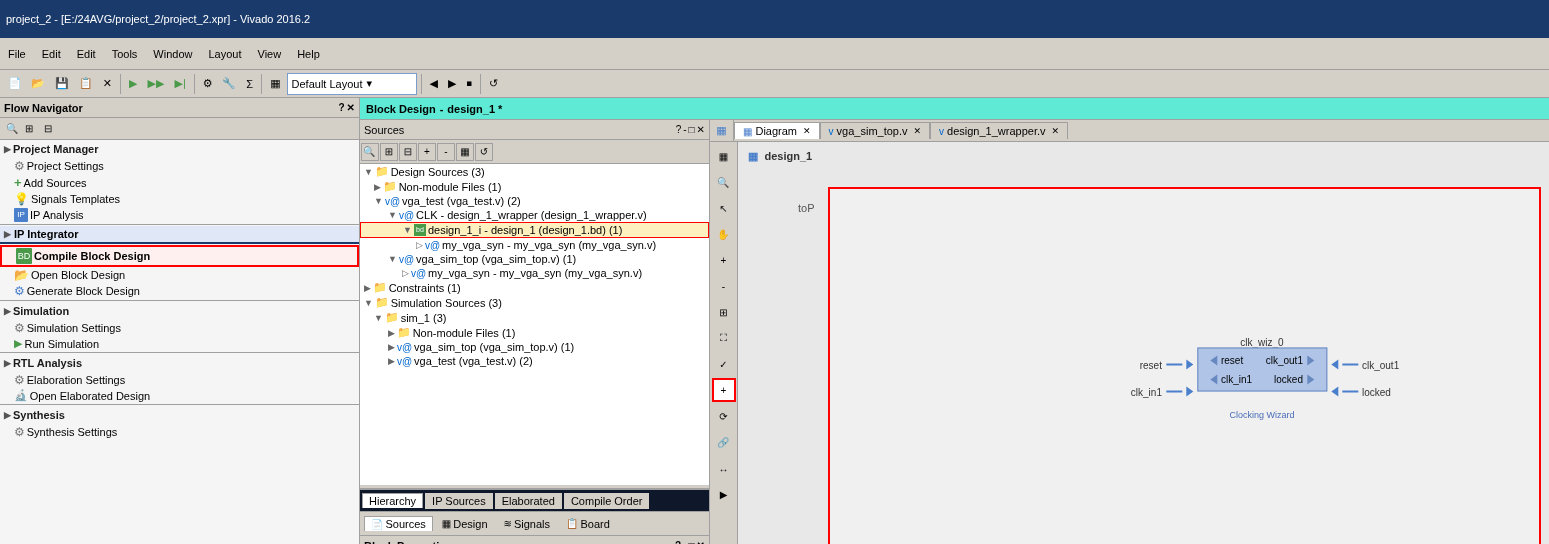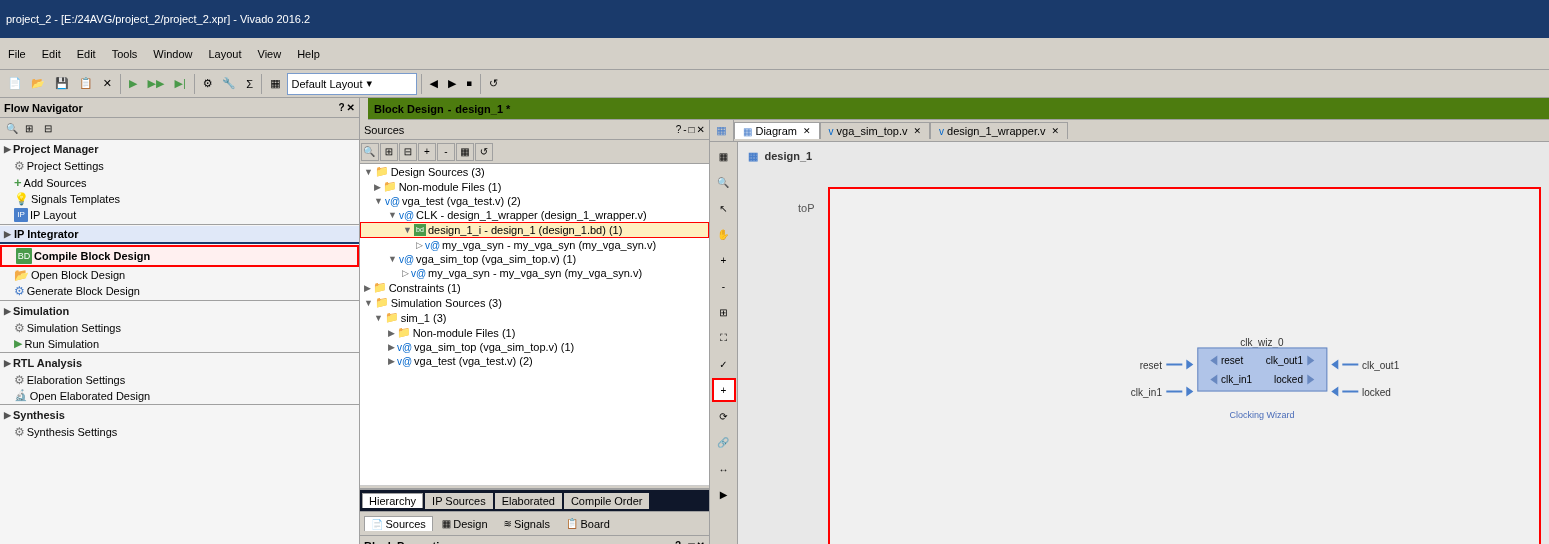--- a/index.html
+++ b/index.html
@@ -36,21 +36,21 @@
     .triangle { font-size: 9px; color: #555; }
     .icon-gear { color: #777; font-size: 12px; }
     .icon-add { color: #4a9a4a; font-size: 13px; font-weight: bold; }
     .icon-lamp { color: #e8a020; font-size: 12px; }
     
     
     .right-area { flex: 1; display: flex; flex-direction: column; overflow: hidden; }
     
     
     .block-design-panel { display: flex; flex-direction: column; height: 100%; }
-    .bd-header { background: #4d7c0f; border-bottom: 1px solid #a0a0a0; padding: 2px 6px; font-size: 11px; font-weight: bold; display: flex; align-items: center; gap: 4px; height: 22px; margin-left: 8px; }
+    .bd-header { background: #5eead4; border-bottom: 1px solid #a0a0a0; padding: 2px 6px; font-size: 11px; font-weight: bold; display: flex; align-items: center; gap: 4px; height: 22px; }
     
     
     .bd-content { display: flex; flex: 1; overflow: hidden; }
     
     
     .sources-panel { width: 350px; border-right: 1px solid #a0a0a0; display: flex; flex-direction: column; overflow: hidden; }
     .sp-header { background: #d4d0c8; border-bottom: 1px solid #a0a0a0; padding: 2px 4px; display: flex; align-items: center; justify-content: space-between; height: 20px; font-size: 11px; }
     .sp-toolbar { background: #d4d0c8; border-bottom: 1px solid #a0a0a0; padding: 1px; display: flex; align-items: center; gap: 1px; height: 24px; }
     .sp-content { flex: 1; overflow: auto; background: white; font-size: 11px; }
     .sp-tabs { background: #0f172a; border-top: 1px solid #a0a0a0; display: flex; align-items: center; padding: 1px 2px; height: 22px; gap: 2px; }
@@ -157,21 +157,21 @@
       <div class="tree-item indent1">
         <span class="icon-add">+</span>
         <span>Add Sources</span>
       </div>
       <div class="tree-item indent1">
         <span class="icon-lamp">💡</span>
         <span>Signals Templates</span>
       </div>
       <div class="tree-item indent1">
         <span style="display:inline-block;width:14px;height:14px;background:#4a7fcb;color:white;font-size:8px;text-align:center;line-height:14px;border-radius:1px;">IP</span>
-        <span>IP Layout</span>
+        <span>IP Analysis</span>
       </div>
 
       <div class="section-divider"></div>
 
       <div class="ip-integrator-header">
         <span class="triangle">▶</span>
         <span>IP Integrator</span>
       </div>
       <div class="tree-item indent1 red-border" style="background:#fff0f0;">
         <span style="display:inline-block;width:16px;height:16px;background:#4a9a4a;color:white;font-size:9px;text-align:center;line-height:16px;border-radius:1px;">BD</span>

